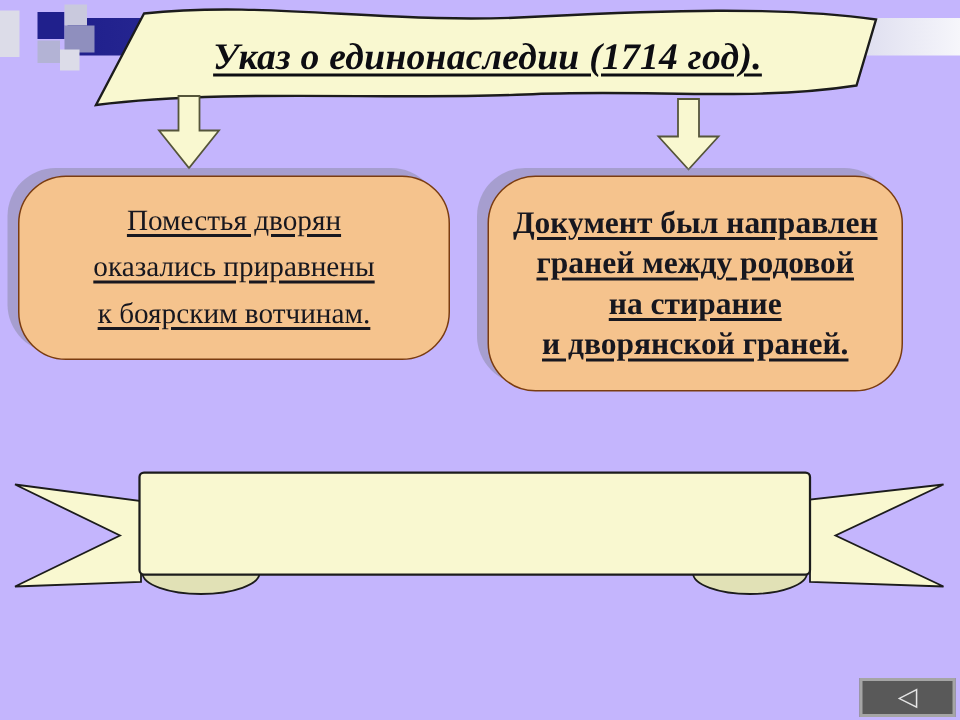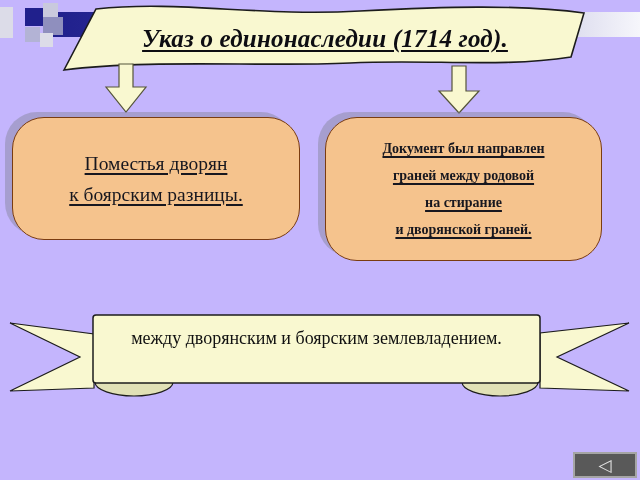--- a/index.html
+++ b/index.html
@@ -36,21 +36,21 @@
     display:flex;flex-direction:column;justify-content:center;align-items:center;
     text-align:center;
   }
   .cbox .ln{
     text-decoration:underline;text-decoration-thickness:1.5px;text-underline-offset:3px;
     color:#17171f;white-space:nowrap;
   }
   .box-left{left:12px;top:117px;width:286px;height:121px;}
   .box-left .ln{font-size:19.5px;line-height:31px;}
   .box-right{left:325px;top:117px;width:275px;height:142px;}
-  .box-right .ln{font-size:14px;line-height:27px;font-weight:bold;}
+  .box-right .ln{font-size:21px;line-height:27px;font-weight:bold;}
   
   .ribbon-svg{position:absolute;left:0;top:300px;width:640px;height:110px;}
   .ribbon-text{
     position:absolute;left:93px;top:325px;width:447px;text-align:center;
   }
   .ribbon-text .ln{font-size:18px;line-height:27px;color:#111;white-space:nowrap;}
   
   .nav-btn{
     position:absolute;left:573px;top:452px;width:64px;height:26px;
     background:#595959;border:2px solid #a5a5a5;box-sizing:border-box;
@@ -83,41 +83,41 @@
   </svg>
   <div class="slide-title">Указ о единонаследии (1714 год).</div>
 
   <svg class="arrows-svg" viewBox="0 55 640 65">
     <polygon points="119,64 133,64 133,87 146,87 126,112 106,87 119,87" fill="#f9f8d0" stroke="#55553a" stroke-width="1.2"></polygon>
     <polygon points="452,66 466,66 466,91 479,91 459,113 439,91 452,91" fill="#f9f8d0" stroke="#55553a" stroke-width="1.2"></polygon>
   </svg>
 
   <div class="cbox box-left">
     <div class="ln">Поместья дворян</div>
-    <div class="ln">к боярским разницы.</div>
+    <div class="ln">оказались приравнены</div>
+    <div class="ln">к боярским вотчинам.</div>
   </div>
 
   <div class="cbox box-right">
     <div class="ln">Документ был направлен</div>
     <div class="ln">граней между родовой</div>
     <div class="ln">на стирание</div>
     <div class="ln">и дворянской граней.</div>
   </div>
 
   <svg class="ribbon-svg" viewBox="0 300 640 110">
 
     <polygon points="10,323 94,334 94,388 10,391 80,357" fill="#f9f8d0" stroke="#1c1c1c" stroke-width="1.2"></polygon>
     <polygon points="629,323 540,333 540,388 629,391 557,357" fill="#f9f8d0" stroke="#1c1c1c" stroke-width="1.2"></polygon>
 
     <ellipse cx="134" cy="382" rx="39" ry="14" fill="#e1e1b6" stroke="#1c1c1c" stroke-width="1.2"></ellipse>
     <ellipse cx="500" cy="382" rx="38" ry="14" fill="#e1e1b6" stroke="#1c1c1c" stroke-width="1.2"></ellipse>
 
     <rect x="93" y="315" width="447" height="68" rx="3" fill="#f9f8d0" stroke="#1c1c1c" stroke-width="1.5"></rect>
   </svg>
   <div class="ribbon-text">
-    <div class="ln">между дворянским и боярским землевладением.</div>
   </div>
 
   <div class="nav-btn">
     <span class="tri">◁</span>
   </div>
 
 </div>
 
 </body></html>

